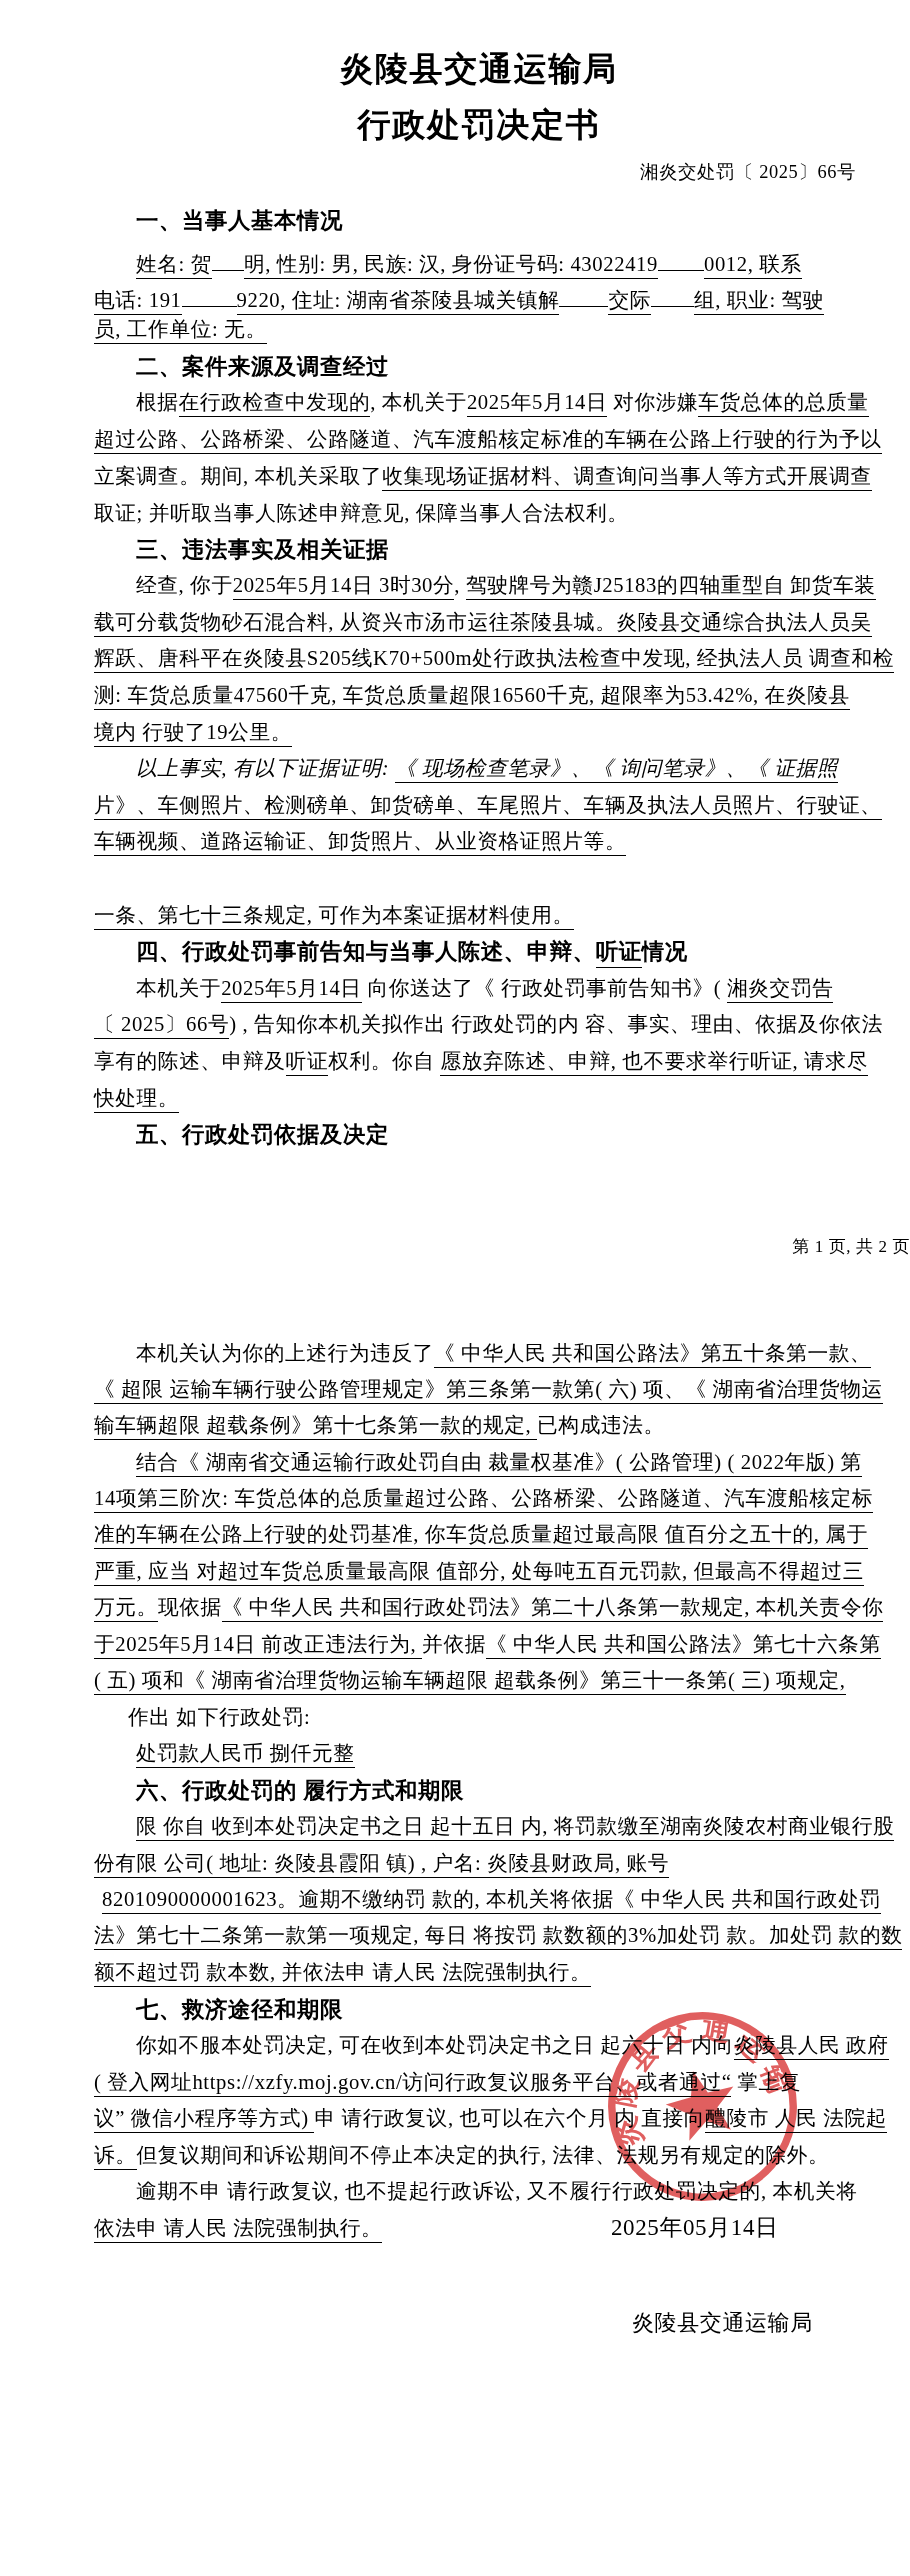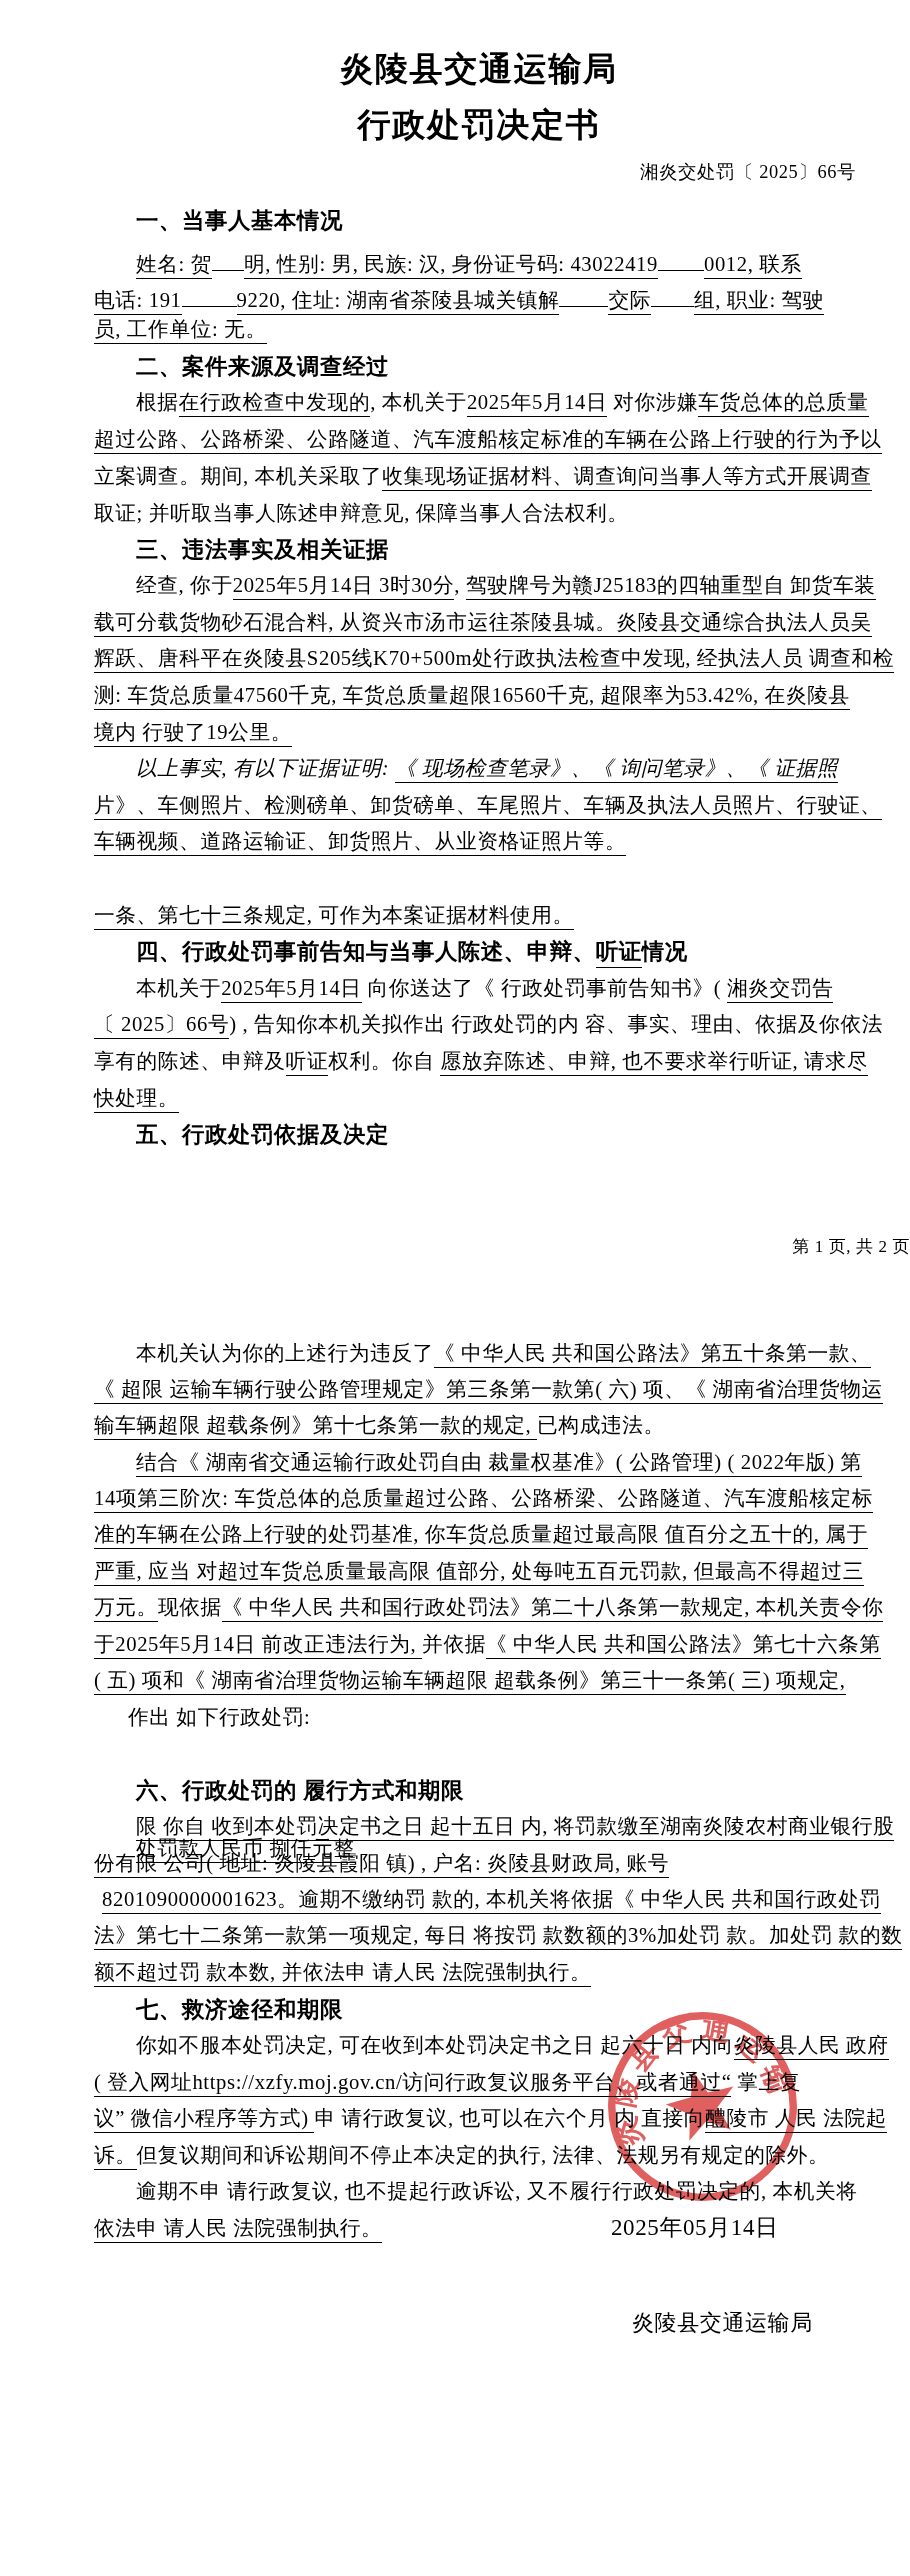--- a/index.html
+++ b/index.html
@@ -103,21 +103,21 @@
     <div class="line" style="top: 1379px; left: 94px;"><span class="u">《 超限 运输车辆行驶公路管理规定》第三条第一款第( 六) 项、《 湖南省治理货物运</span></div>
     <div class="line" style="top: 1415px; left: 94px;"><span class="u">输车辆超限 超载条例》第十七条第一款的规定, </span><span>已构成违法。</span></div>
     <div class="line" style="top: 1452px; left: 136px;"><span class="u">结合《 湖南省交通运输行政处罚自由 裁量权基准》( 公路管理) ( 2022年版) 第</span></div>
     <div class="line" style="top: 1488px; left: 94px;"><span class="u">14项第三阶次: 车货总体的总质量超过公路、公路桥梁、公路隧道、汽车渡船核定标</span></div>
     <div class="line" style="top: 1524px; left: 94px;"><span class="u">准的车辆在公路上行驶的处罚基准, 你车货总质量超过最高限 值百分之五十的, 属于</span></div>
     <div class="line" style="top: 1561px; left: 94px;"><span class="u">严重, 应当 对超过车货总质量最高限 值部分, 处每吨五百元罚款, 但最高不得超过三</span></div>
     <div class="line" style="top: 1597px; left: 94px;"><span class="u">万元。</span><span>现依据</span><span class="u">《 中华人民 共和国行政处罚法》第二十八条第一款规定, 本机关责令你</span></div>
     <div class="line" style="top: 1634px; left: 94px;"><span class="u">于2025年5月14日 前改正违法行为, </span><span>并依据</span><span class="u">《 中华人民 共和国公路法》第七十六条第</span></div>
     <div class="line" style="top: 1670px; left: 94px;"><span class="u">( 五) 项和《 湖南省治理货物运输车辆超限 超载条例》第三十一条第( 三) 项规定,</span></div>
     <div class="line" style="top: 1707px; left: 94px; margin-left: 34px;"><span>作出 如下行政处罚:</span></div>
-    <div class="line" style="top: 1838px; left: 136px;"><span class="u">处罚款人民币 捌仟元整</span></div>
+    <div class="line" style="top: 1743px; left: 136px;"><span class="u">处罚款人民币 捌仟元整</span></div>
     <div class="line b" style="top: 1780px; left: 136px; font-size: 22.4px;"><span>六、行政处罚的 履行方式和期限</span></div>
     <div class="line" style="top: 1816px; left: 136px;"><span class="u">限 你自 收到本处罚决定书之日 起十五日 内, 将罚款缴至湖南炎陵农村商业银行股</span></div>
     <div class="line" style="top: 1853px; left: 94px;"><span class="u">份有限 公司( 地址: 炎陵县霞阳 镇) , 户名: 炎陵县财政局, 账号</span></div>
     <div class="line" style="top: 1889px; left: 102px;"><span class="u">8201090000001623。</span><span class="u">逾期不缴纳罚 款的, 本机关将依据《 中华人民 共和国行政处罚</span></div>
     <div class="line" style="top: 1925px; left: 94px;"><span class="u">法》第七十二条第一款第一项规定, 每日 将按罚 款数额的3%加处罚 款。加处罚 款的数</span></div>
     <div class="line" style="top: 1962px; left: 94px;"><span class="u">额不超过罚 款本数, 并依法申 请人民 法院强制执行。</span></div>
     <div class="line b" style="top: 1999px; left: 136px; font-size: 22.4px;"><span>七、救济途径和期限</span></div>
     <div class="line" style="top: 2035px; left: 136px;"><span>你如不服本处罚决定, 可在收到本处罚决定书之日 起六十日 内向</span><span class="u">炎陵县人民 政府</span></div>
     <div class="line" style="top: 2072px; left: 94px;"><span class="u">( 登入网址https://xzfy.moj.gov.cn/访问行政复议服务平台、或者通过“</span><span> 掌上复</span></div>
     <div class="line" style="top: 2108px; left: 94px;"><span class="u">议” 微信小程序等方式) </span><span>申 请行政复议, 也可以在六个月 内 直接向</span><span class="u">醴陵市 人民 法院起</span></div>

